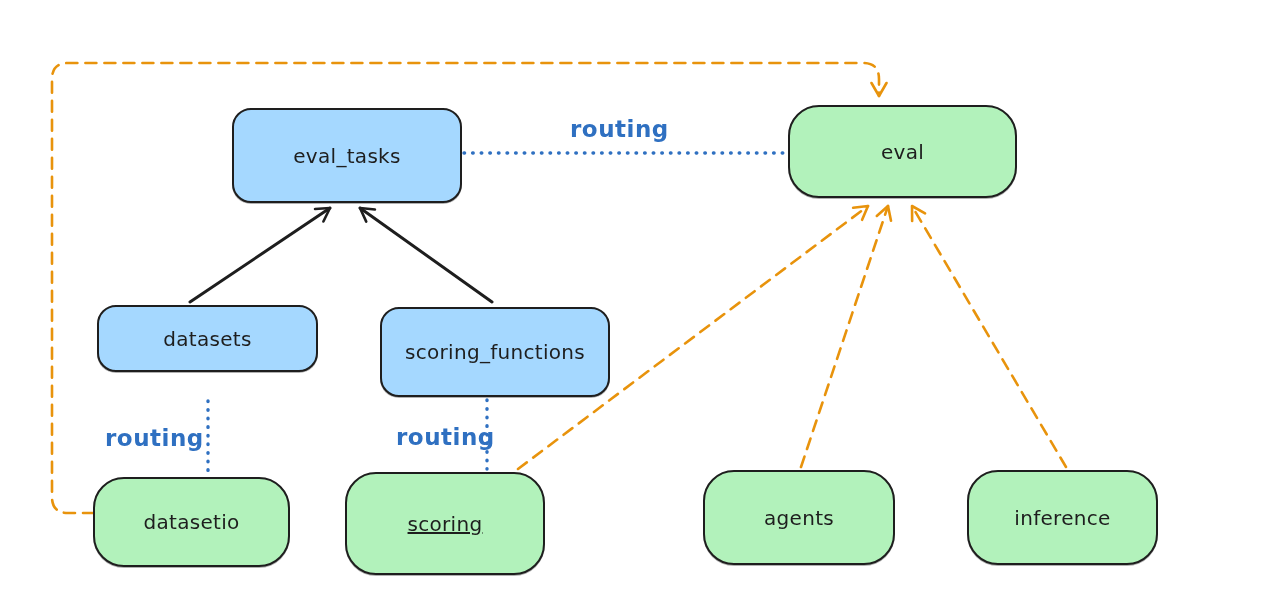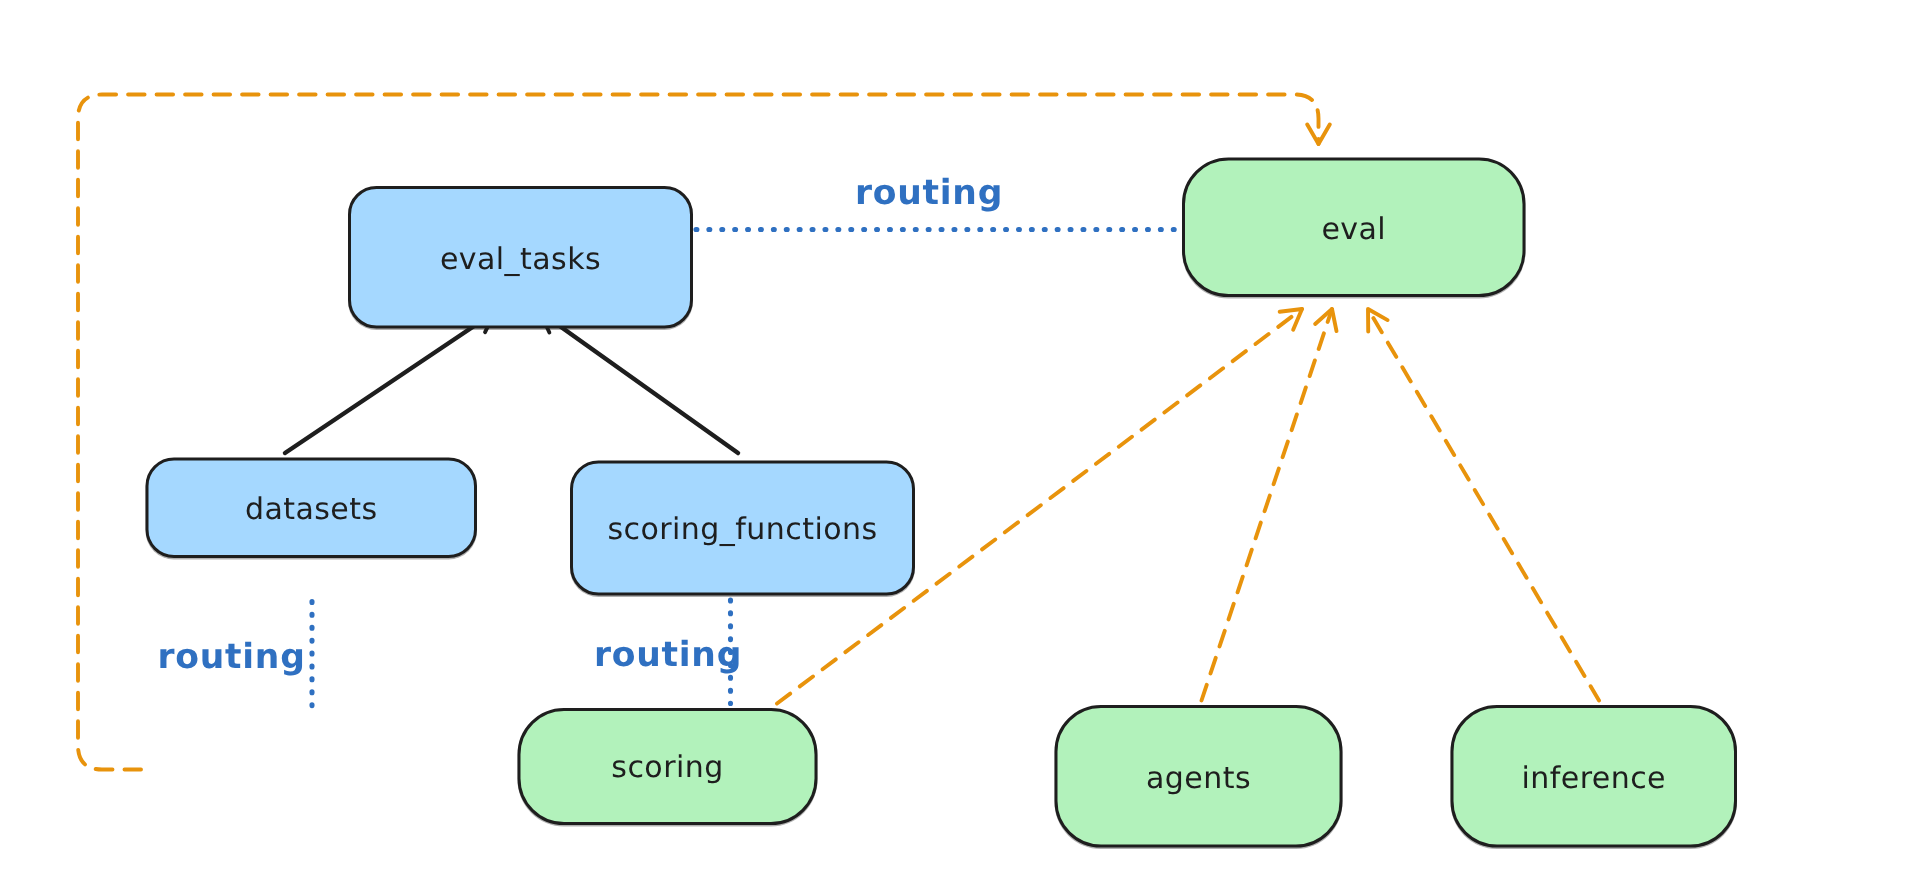--- a/index.html
+++ b/index.html
@@ -31,26 +31,26 @@
     align-items: center;
     justify-content: center;
     color: var(--line, #1e1e1e);
     font-size: 20px;
     letter-spacing: 0.3px;
     box-shadow: 0 1px 0 rgba(30,30,30,0.35);
   }
   .node.blue  { background: var(--blue-fill, #a5d8ff); }
   .node.green { background: var(--green-fill, #b2f2bb); border-radius: 31px; }
 
-  #n-eval_tasks        { left: 232px; top: 124px; width: 230px; height: 95px; }
+  #n-eval_tasks        { left: 232px; top: 108px; width: 230px; height: 95px; }
   #n-eval              { left: 788px; top: 105px; width: 229px; height: 93px; }
   #n-datasets          { left:  97px; top: 305px; width: 221px; height: 67px; }
   #n-scoring_functions { left: 380px; top: 307px; width: 230px; height: 90px; }
   #n-datasetio         { left:  93px; top: 477px; width: 197px; height: 90px; }
-  #n-scoring           { left: 345px; top: 472px; width: 200px; height: 78px; }
+  #n-scoring           { left: 345px; top: 472px; width: 200px; height: 103px; text-decoration: underline; }
   #n-agents            { left: 703px; top: 470px; width: 192px; height: 95px; }
   #n-inference         { left: 967px; top: 470px; width: 191px; height: 95px; justify-content: center; }
 
   .edge-label {
     position: absolute;
     color: var(--routing-blue, #2f70c1);
     font-size: 23px;
     font-weight: 600;
     letter-spacing: 0.5px;
     text-align: center;
@@ -89,20 +89,23 @@
   </div>
   <div class="node green" id="n-eval">
     <span class="node-label">eval</span>
   </div>
   <div class="node blue" id="n-datasets">
     <span class="node-label">datasets</span>
   </div>
   <div class="node blue" id="n-scoring_functions">
     <span class="node-label">scoring_functions</span>
   </div>
+  <div class="node green" id="n-datasetio">
+    <span class="node-label">datasetio</span>
+  </div>
   <div class="node green" id="n-scoring">
     <span class="node-label">scoring</span>
   </div>
   <div class="node green" id="n-agents">
     <span class="node-label">agents</span>
   </div>
   <div class="node green" id="n-inference">
     <span class="node-label">inference</span>
   </div>
 

